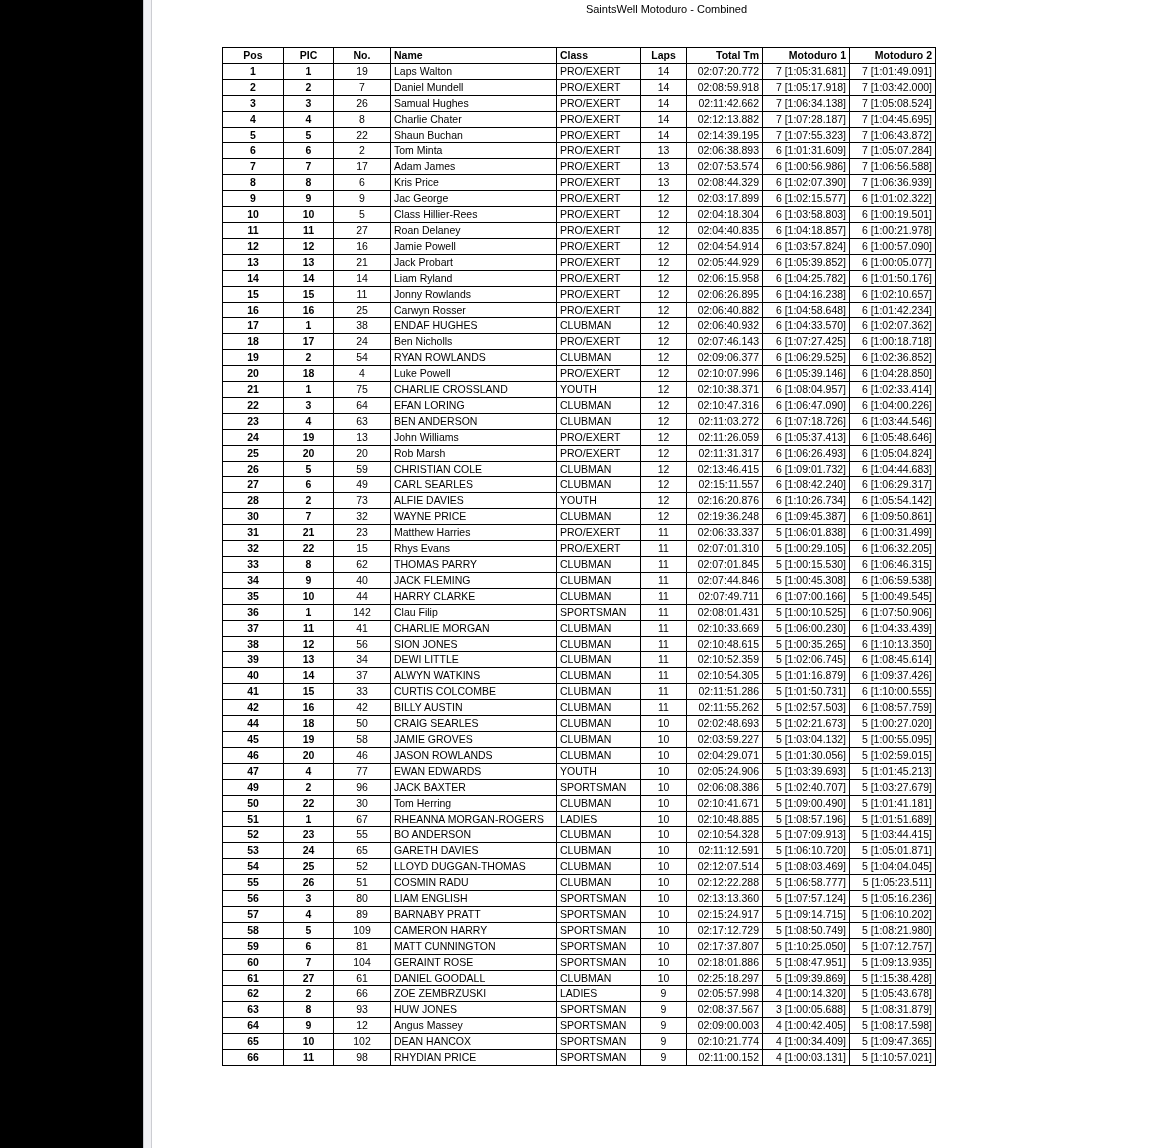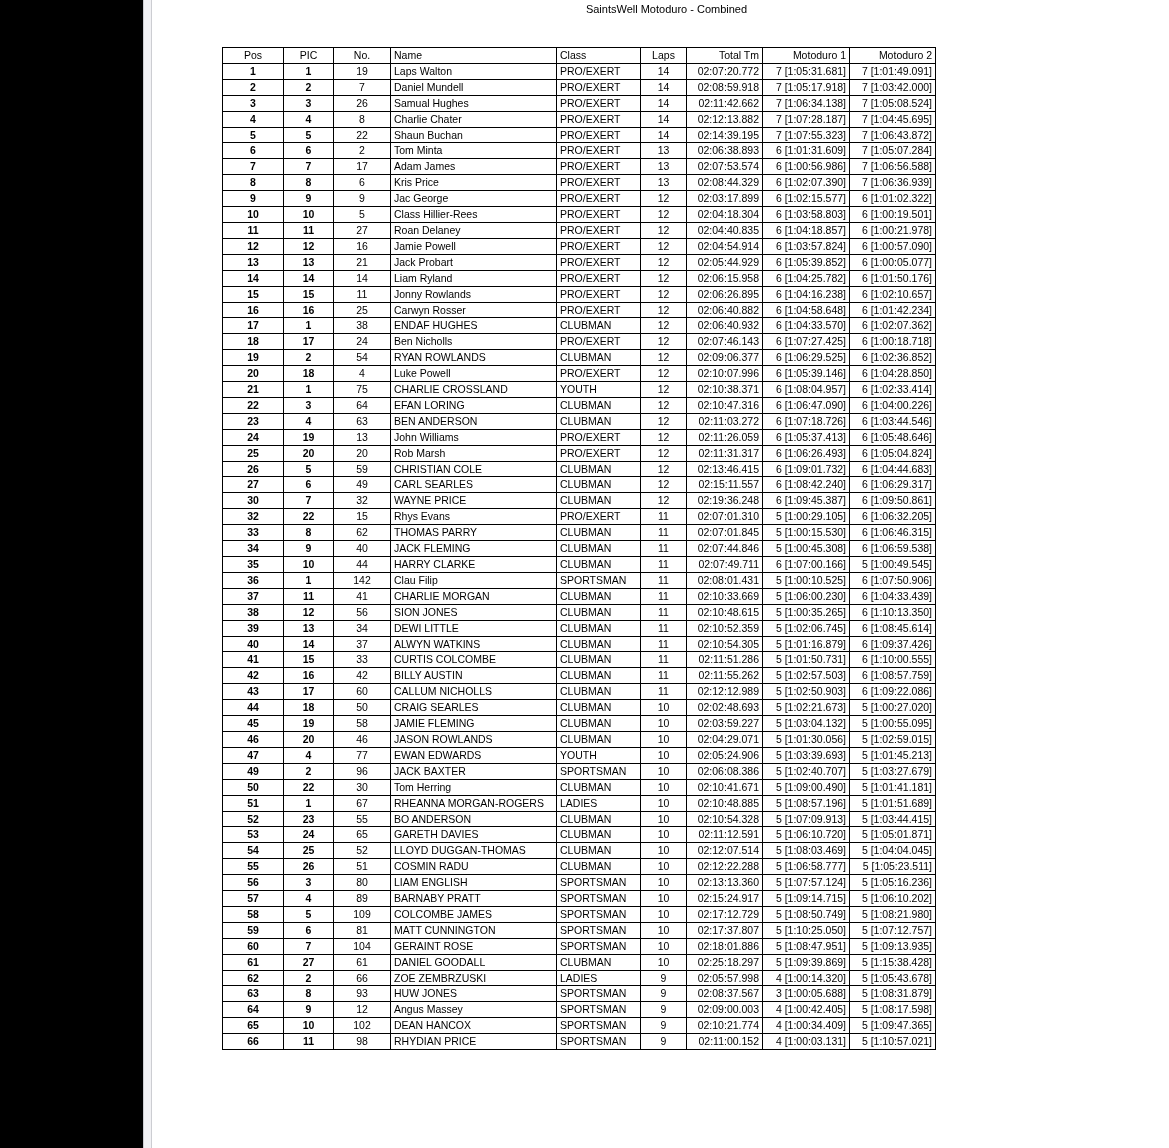--- a/index.html
+++ b/index.html
@@ -23,21 +23,21 @@
     border-collapse:collapse;table-layout:fixed;
     font-size:10.5px;color:#000;
   }
   .results th,.results td{
     border:1px solid #000;
     padding:0 3px;
     height:14.9px;line-height:14.9px;
     overflow:hidden;white-space:nowrap;
     box-sizing:border-box;
   }
-  .results th{font-weight:normal}
+  .results th{font-weight:bold}
   .a-c{text-align:center}
   .a-l{text-align:left}
   .a-r{text-align:right}
   .fw-b{font-weight:bold}
 </style>
 </head>
 <body>
 
 <div class="gutter" id="gutter-left"></div>
 <div class="gutter" id="gutter-right"></div>
@@ -362,31 +362,53 @@
           <td class="a-c fw-b">6</td>
           <td class="a-c">49</td>
           <td class="a-l">CARL SEARLES</td>
           <td class="a-l">CLUBMAN</td>
           <td class="a-c">12</td>
           <td class="a-r">02:15:11.557</td>
           <td class="a-r">6 [1:08:42.240]</td>
           <td class="a-r">6 [1:06:29.317]</td>
         </tr>
         <tr>
+          <td class="a-c fw-b">28</td>
+          <td class="a-c fw-b">2</td>
+          <td class="a-c">73</td>
+          <td class="a-l">ALFIE DAVIES</td>
+          <td class="a-l">YOUTH</td>
+          <td class="a-c">12</td>
+          <td class="a-r">02:16:20.876</td>
+          <td class="a-r">6 [1:10:26.734]</td>
+          <td class="a-r">6 [1:05:54.142]</td>
+        </tr>
+        <tr>
           <td class="a-c fw-b">30</td>
           <td class="a-c fw-b">7</td>
           <td class="a-c">32</td>
           <td class="a-l">WAYNE PRICE</td>
           <td class="a-l">CLUBMAN</td>
           <td class="a-c">12</td>
           <td class="a-r">02:19:36.248</td>
           <td class="a-r">6 [1:09:45.387]</td>
           <td class="a-r">6 [1:09:50.861]</td>
         </tr>
         <tr>
+          <td class="a-c fw-b">31</td>
+          <td class="a-c fw-b">21</td>
+          <td class="a-c">23</td>
+          <td class="a-l">Matthew Harries</td>
+          <td class="a-l">PRO/EXERT</td>
+          <td class="a-c">11</td>
+          <td class="a-r">02:06:33.337</td>
+          <td class="a-r">5 [1:06:01.838]</td>
+          <td class="a-r">6 [1:00:31.499]</td>
+        </tr>
+        <tr>
           <td class="a-c fw-b">32</td>
           <td class="a-c fw-b">22</td>
           <td class="a-c">15</td>
           <td class="a-l">Rhys Evans</td>
           <td class="a-l">PRO/EXERT</td>
           <td class="a-c">11</td>
           <td class="a-r">02:07:01.310</td>
           <td class="a-r">5 [1:00:29.105]</td>
           <td class="a-r">6 [1:06:32.205]</td>
         </tr>
@@ -494,46 +516,35 @@
           <td class="a-c fw-b">16</td>
           <td class="a-c">42</td>
           <td class="a-l">BILLY AUSTIN</td>
           <td class="a-l">CLUBMAN</td>
           <td class="a-c">11</td>
           <td class="a-r">02:11:55.262</td>
           <td class="a-r">5 [1:02:57.503]</td>
           <td class="a-r">6 [1:08:57.759]</td>
         </tr>
         <tr>
-          <td class="a-c fw-b">43</td>
-          <td class="a-c fw-b">17</td>
-          <td class="a-c">60</td>
-          <td class="a-l">CALLUM NICHOLLS</td>
-          <td class="a-l">CLUBMAN</td>
-          <td class="a-c">11</td>
-          <td class="a-r">02:12:12.989</td>
-          <td class="a-r">5 [1:02:50.903]</td>
-          <td class="a-r">6 [1:09:22.086]</td>
-        </tr>
-        <tr>
           <td class="a-c fw-b">44</td>
           <td class="a-c fw-b">18</td>
           <td class="a-c">50</td>
           <td class="a-l">CRAIG SEARLES</td>
           <td class="a-l">CLUBMAN</td>
           <td class="a-c">10</td>
           <td class="a-r">02:02:48.693</td>
           <td class="a-r">5 [1:02:21.673]</td>
           <td class="a-r">5 [1:00:27.020]</td>
         </tr>
         <tr>
           <td class="a-c fw-b">45</td>
           <td class="a-c fw-b">19</td>
           <td class="a-c">58</td>
-          <td class="a-l">JAMIE FLEMING</td>
+          <td class="a-l">JAMIE GROVES</td>
           <td class="a-l">CLUBMAN</td>
           <td class="a-c">10</td>
           <td class="a-r">02:03:59.227</td>
           <td class="a-r">5 [1:03:04.132]</td>
           <td class="a-r">5 [1:00:55.095]</td>
         </tr>
         <tr>
           <td class="a-c fw-b">46</td>
           <td class="a-c fw-b">20</td>
           <td class="a-c">46</td>
@@ -651,21 +662,21 @@
           <td class="a-l">SPORTSMAN</td>
           <td class="a-c">10</td>
           <td class="a-r">02:15:24.917</td>
           <td class="a-r">5 [1:09:14.715]</td>
           <td class="a-r">5 [1:06:10.202]</td>
         </tr>
         <tr>
           <td class="a-c fw-b">58</td>
           <td class="a-c fw-b">5</td>
           <td class="a-c">109</td>
-          <td class="a-l">COLCOMBE JAMES</td>
+          <td class="a-l">CAMERON HARRY</td>
           <td class="a-l">SPORTSMAN</td>
           <td class="a-c">10</td>
           <td class="a-r">02:17:12.729</td>
           <td class="a-r">5 [1:08:50.749]</td>
           <td class="a-r">5 [1:08:21.980]</td>
         </tr>
         <tr>
           <td class="a-c fw-b">59</td>
           <td class="a-c fw-b">6</td>
           <td class="a-c">81</td>

